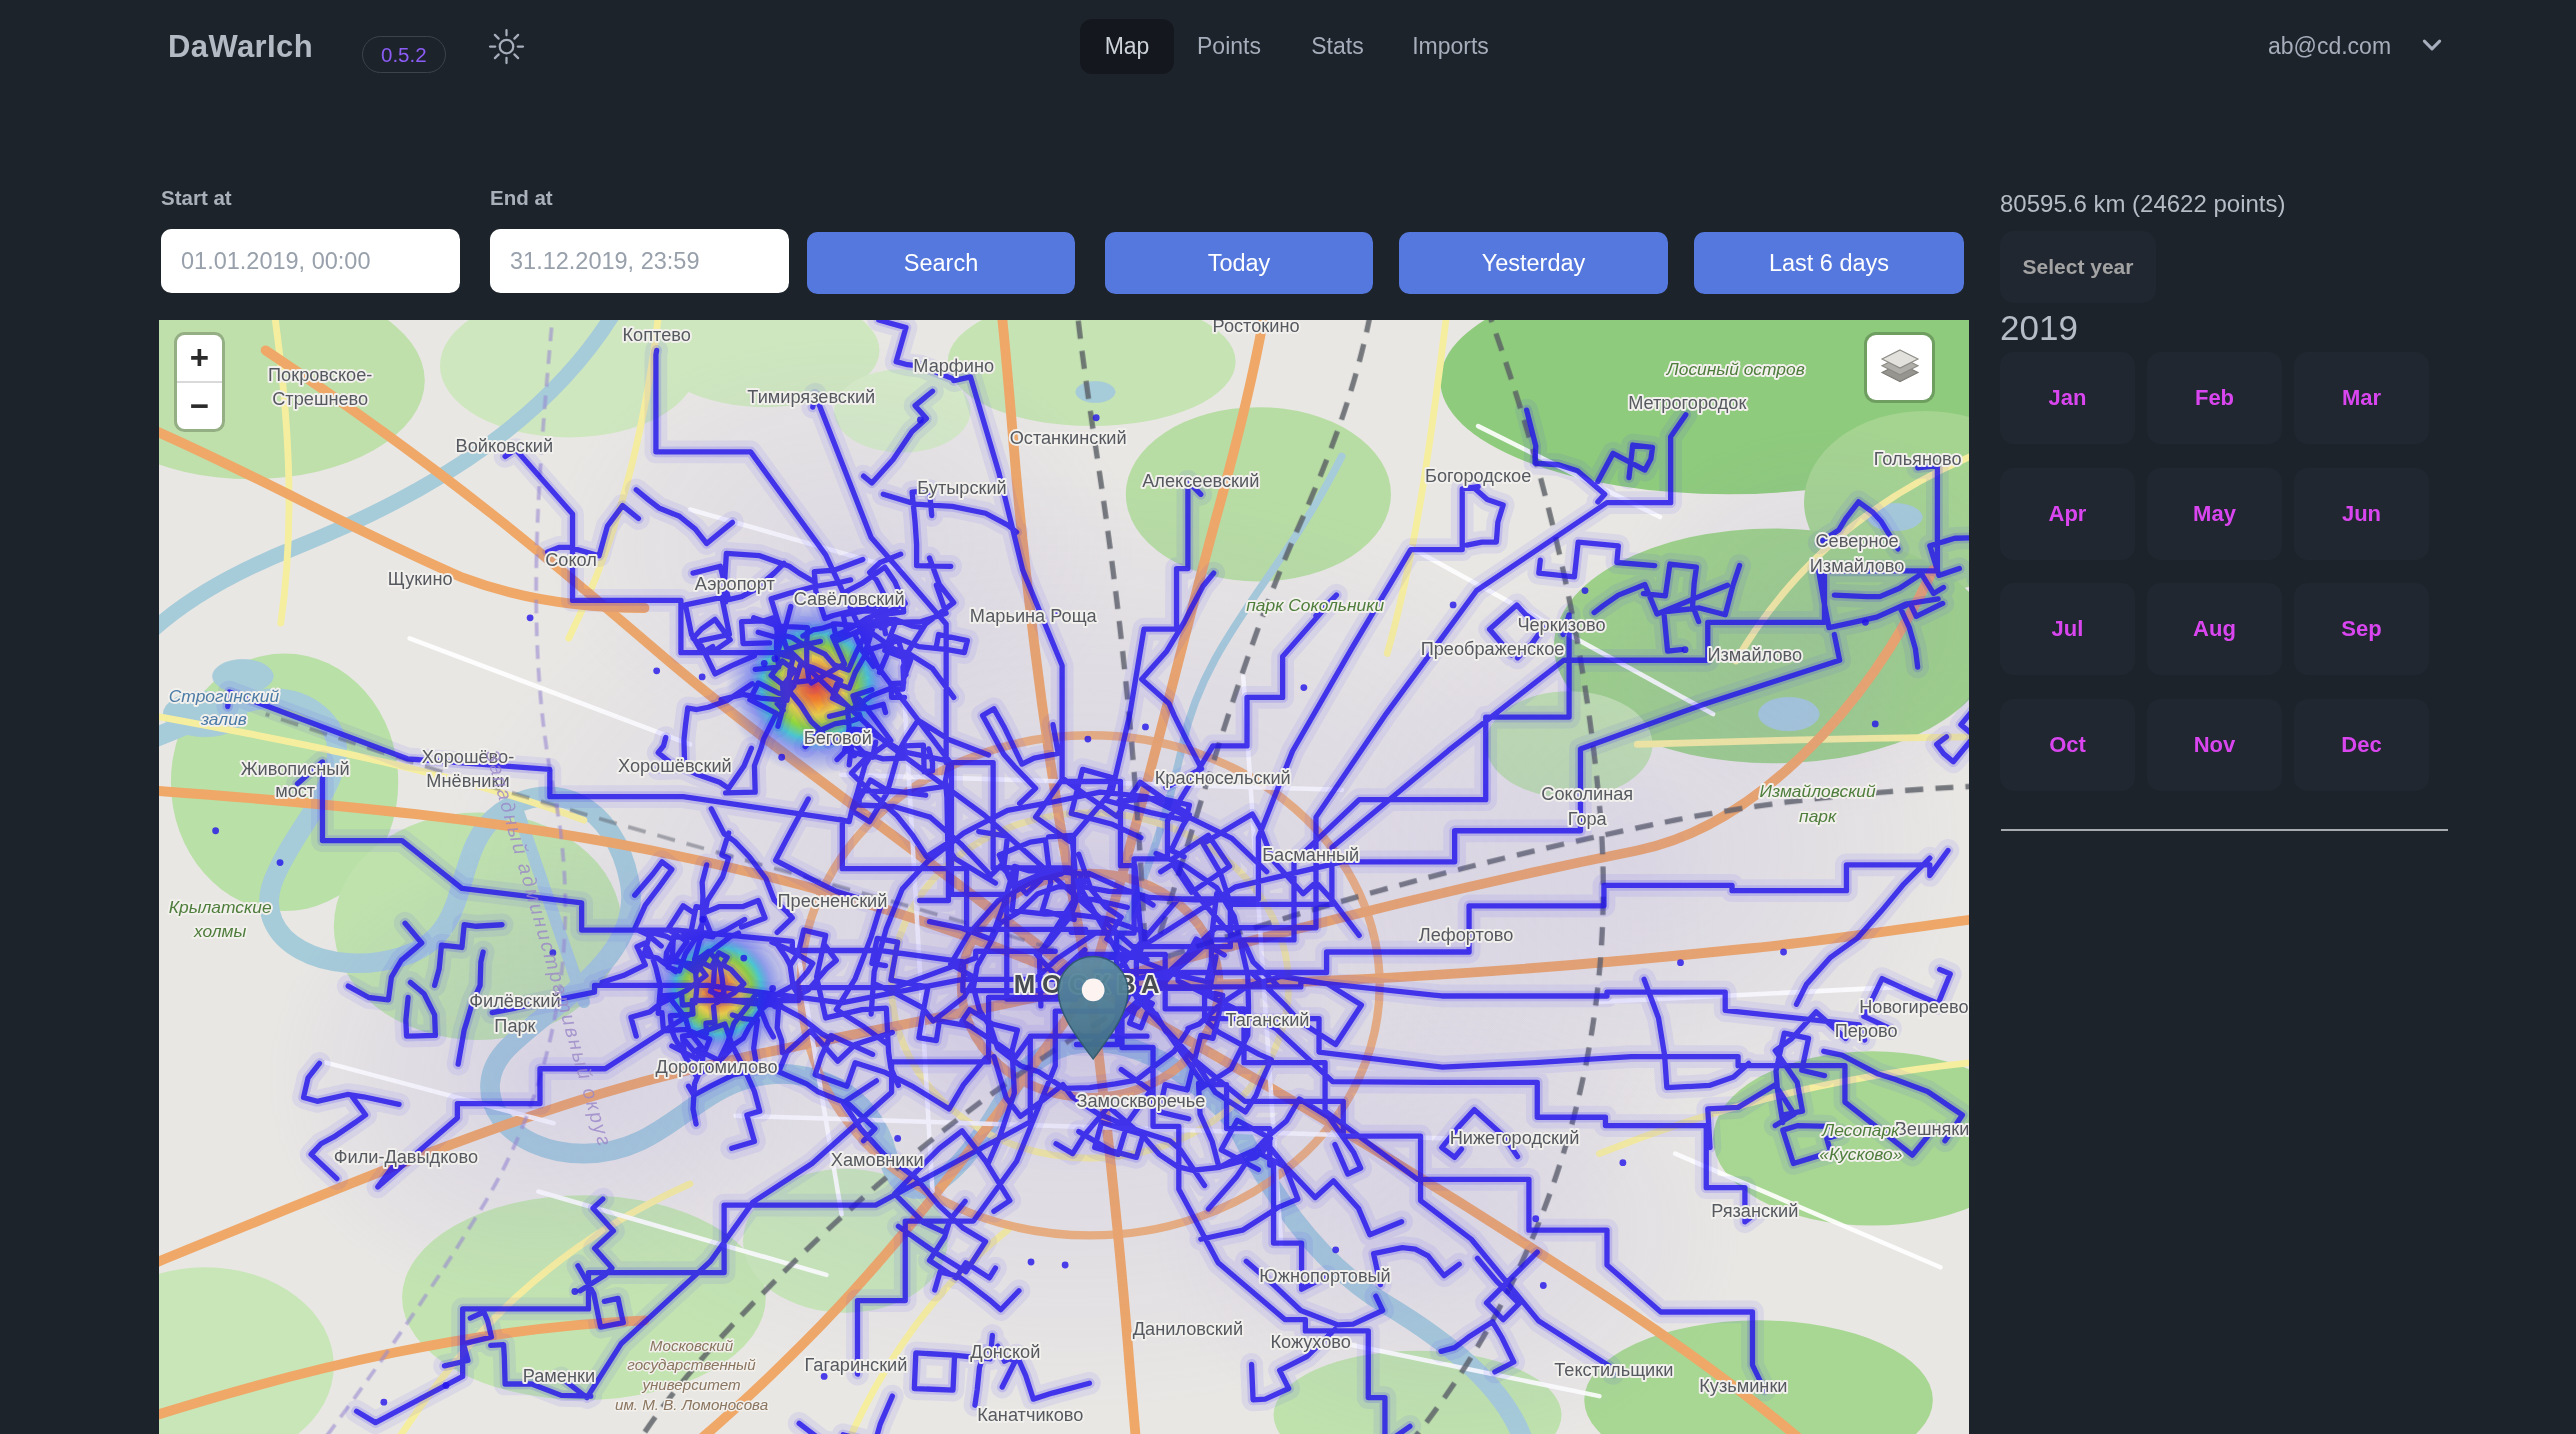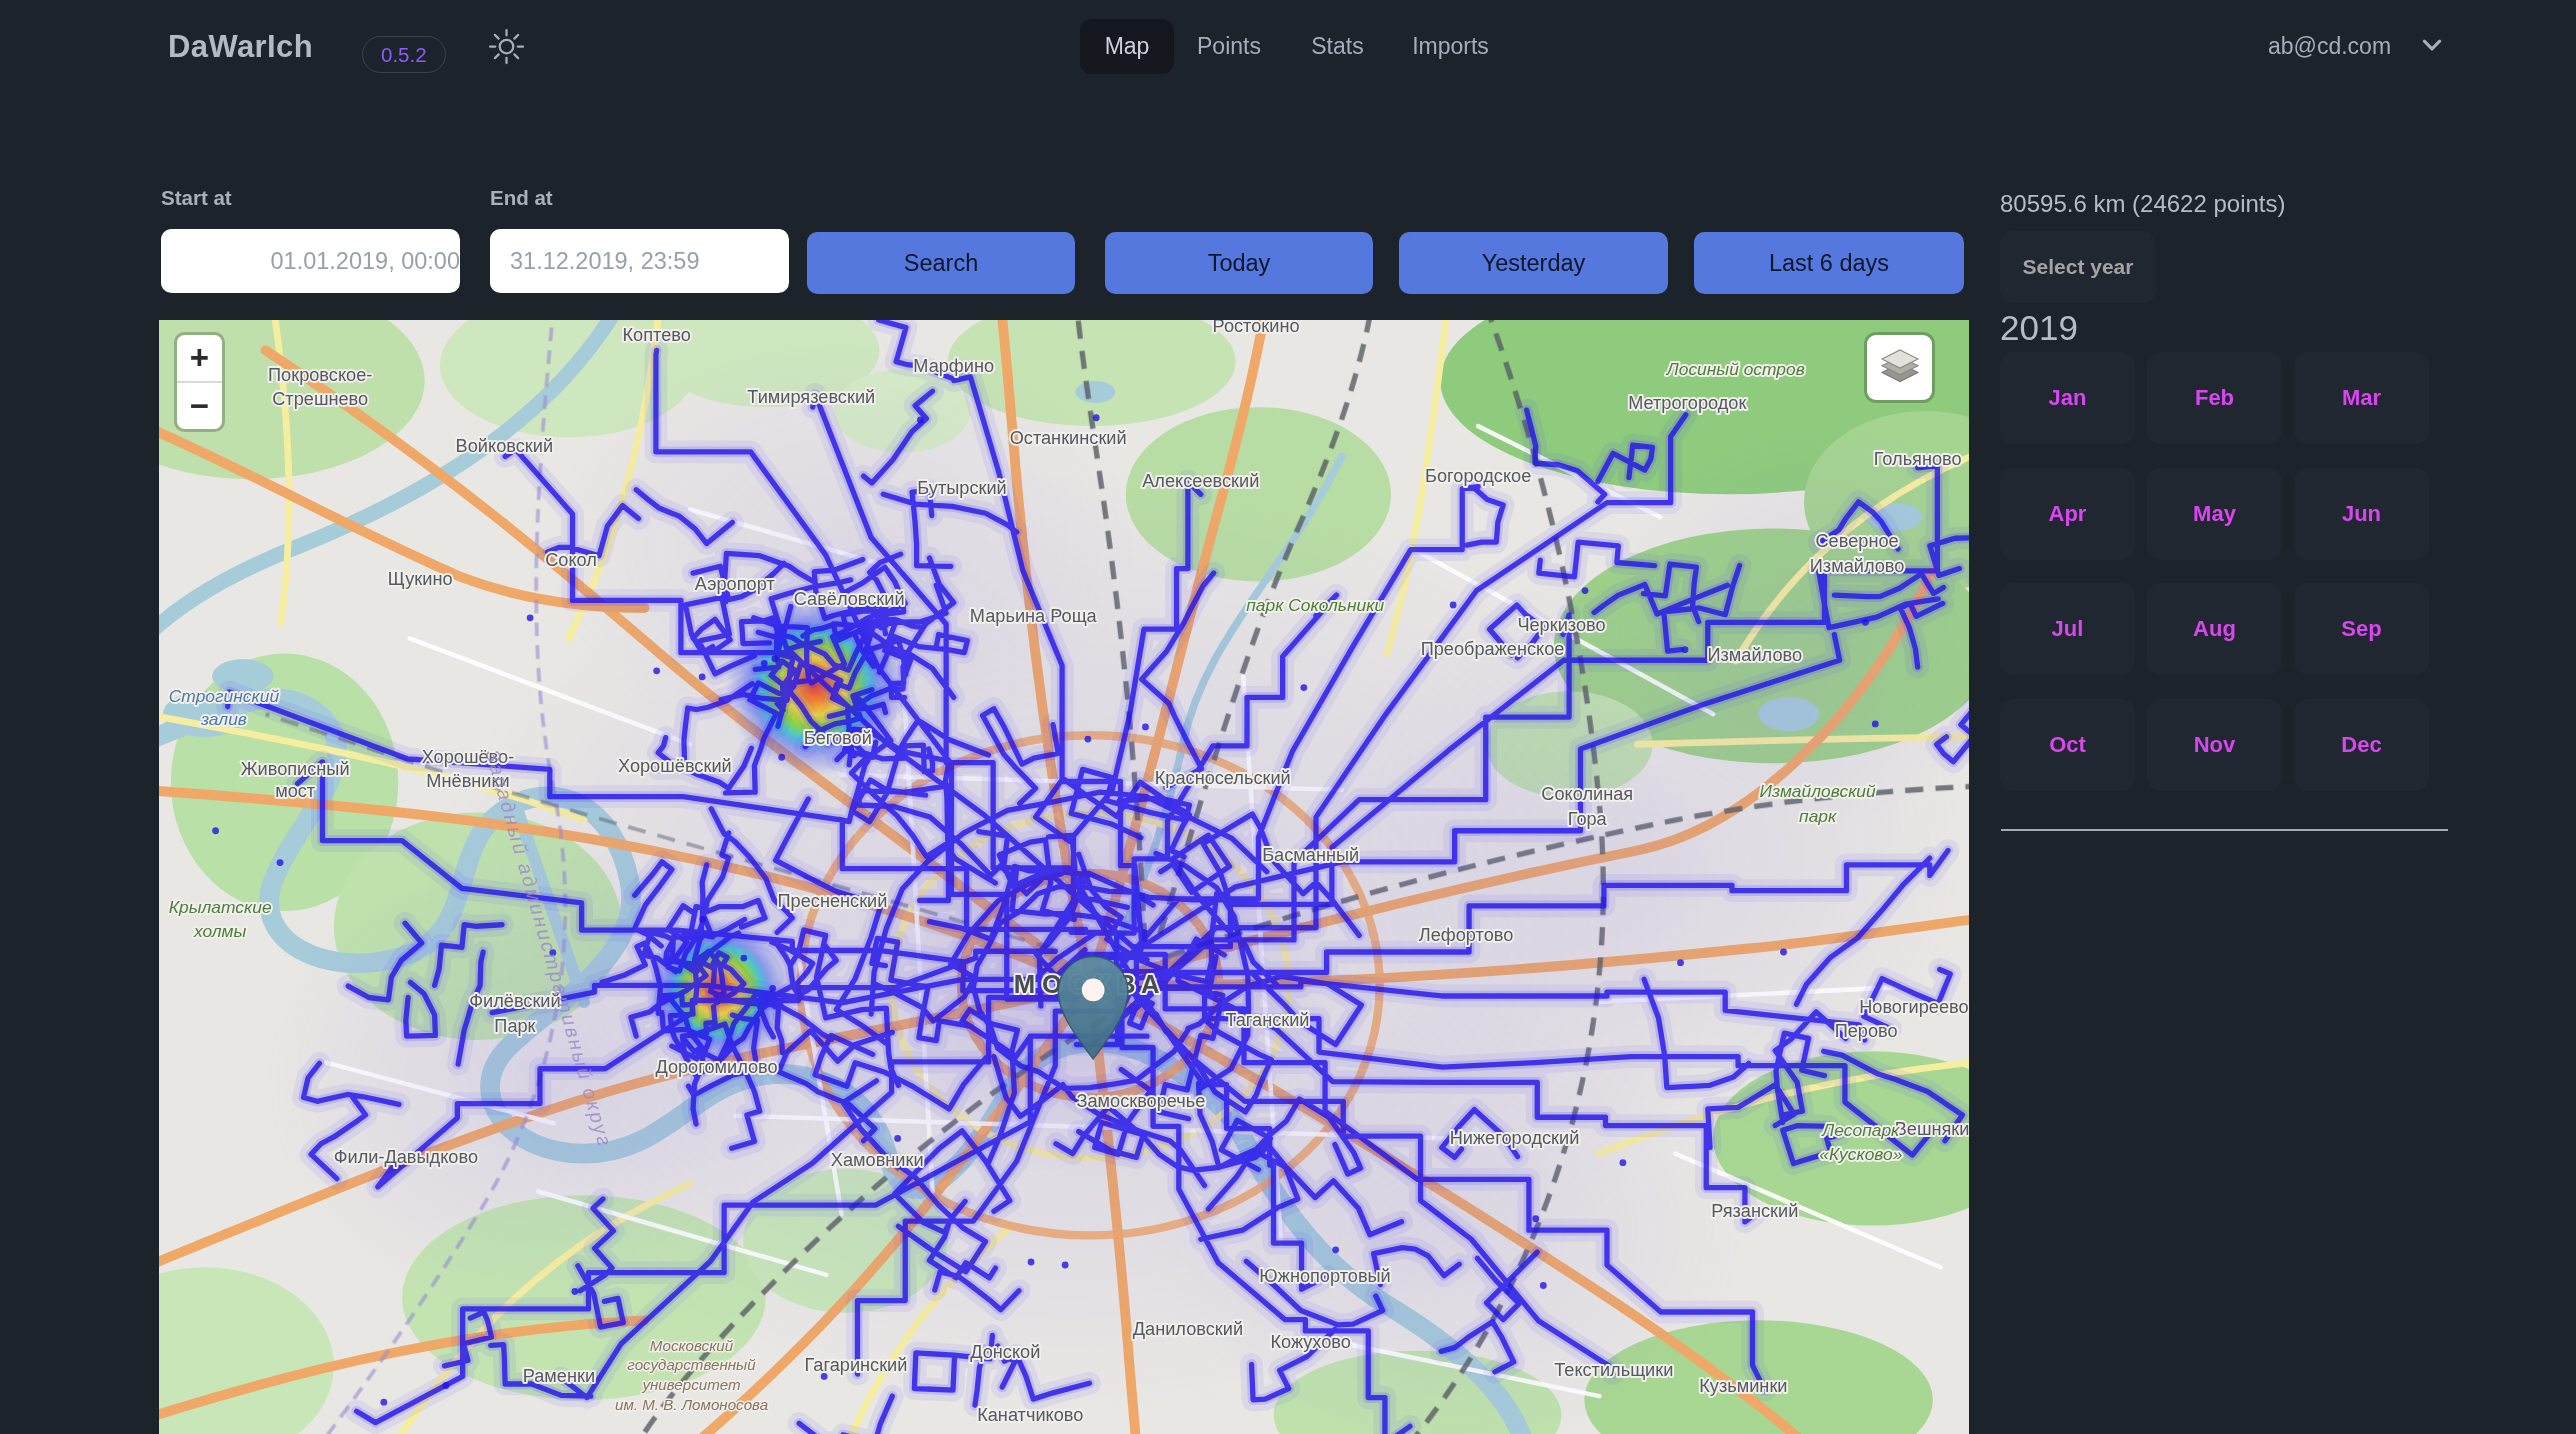--- a/index.html
+++ b/index.html
@@ -11,21 +11,21 @@
     border:1.5px solid #3c434d;border-radius:757px;font-size:20.5px;color:#8b5cf6}
   #theme-toggle{position:absolute;left:484px;top:26px;width:44px;height:44px;display:flex;align-items:center;justify-content:center;cursor:pointer}
   .tab{position:absolute;top:19px;height:55px;line-height:55px;text-align:center;font-size:23px;color:#a6adbb;cursor:pointer;border-radius:12px}
   .tab.active{background:#14181e;color:#cdd2da}
   #user-menu{position:absolute;left:2268px;top:19px;height:55px;display:flex;align-items:center;gap:28px;cursor:pointer}
   #user-email{font-size:23px;color:#a6adbb}
   
   .field-label{position:absolute;top:186px;font-size:20.5px;font-weight:bold;color:#aab0ba}
   .date-input{position:absolute;top:229px;width:299px;height:64px;background:#fff;border:none;border-radius:10.6px;
     font-size:23.5px;color:#98a0ab;padding:0 0 0 20px;box-sizing:border-box;font-family:"Liberation Sans",sans-serif}
-  .blue-btn{position:absolute;top:232px;height:62px;border:none;border-radius:10.6px;background:#5478dd;color:#0f172a;
+  .blue-btn{position:absolute;top:232px;height:62px;border:none;border-radius:10.6px;background:#5478dd;color:#ffffff;
     font-size:23.5px;font-family:"Liberation Sans",sans-serif;cursor:pointer}
   
   #stats-line{position:absolute;left:2000px;top:190px;font-size:24px;color:#b6bcc6}
   #select-year{position:absolute;left:2000px;top:231px;width:156px;height:72px;border:none;border-radius:13.6px;
     background:#212730;color:#a3a3a3;font-size:21px;font-weight:bold;font-family:"Liberation Sans",sans-serif;cursor:pointer}
   #year-heading{position:absolute;left:2000px;top:308px;font-size:35px;color:#b6bcc6}
   #month-grid{position:absolute;left:2000px;top:352px;display:grid;grid-template-columns:repeat(3,135px);gap:23.5px 12px}
   .month-btn{height:92px;border:none;border-radius:13.6px;background:#212730;color:#d946ef;font-size:22px;font-weight:bold;
     font-family:"Liberation Sans",sans-serif;cursor:pointer}
   #sidebar-divider{position:absolute;left:2001px;top:829px;width:447px;height:1.5px;background:#c9cdd2;opacity:.8}
@@ -76,21 +76,21 @@
     <span>
       <svg width="26" height="26" viewBox="0 0 34 34" fill="none" stroke="#a6adbb" stroke-width="4" stroke-linecap="round" stroke-linejoin="round">
         <path d="M7 12 L17 22 L27 12"></path>
       </svg>
     </span>
   </div>
 </div>
 
 <div class="field-label" style="left:161px">Start at</div>
 <div class="field-label" style="left:490px">End at</div>
-<input class="date-input" style="left: 161px; text-align: right;" value="01.01.2019, 00:00">
+<input class="date-input" style="left: 161px;" value="01.01.2019, 00:00">
 <input class="date-input" style="left: 490px;" value="31.12.2019, 23:59">
 <button class="blue-btn" style="left:807px;width:268px">Search</button>
 <button class="blue-btn" style="left:1105px;width:268px">Today</button>
 <button class="blue-btn" style="left:1399px;width:269px">Yesterday</button>
 <button class="blue-btn" style="left:1694px;width:270px">Last 6 days</button>
 
 <div id="stats-line">80595.6 km (24622 points)</div>
 <button id="select-year">Select year</button>
 <div id="year-heading">2019</div>
 <div id="month-grid">

